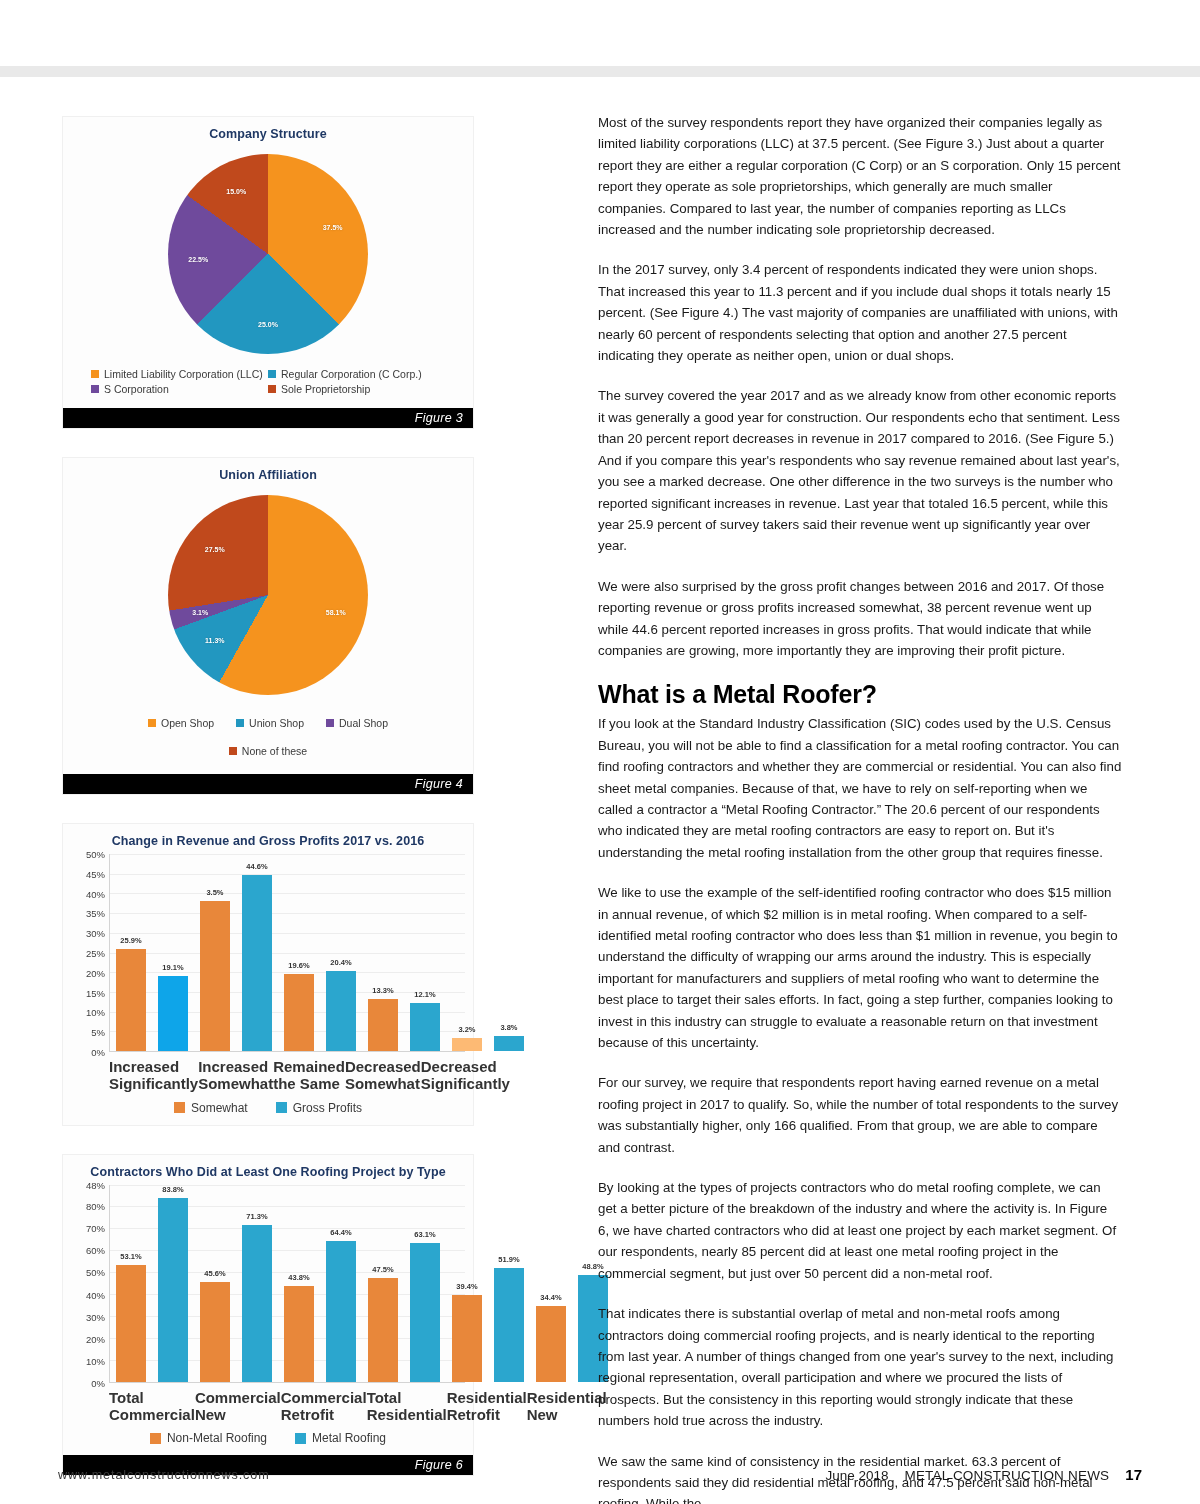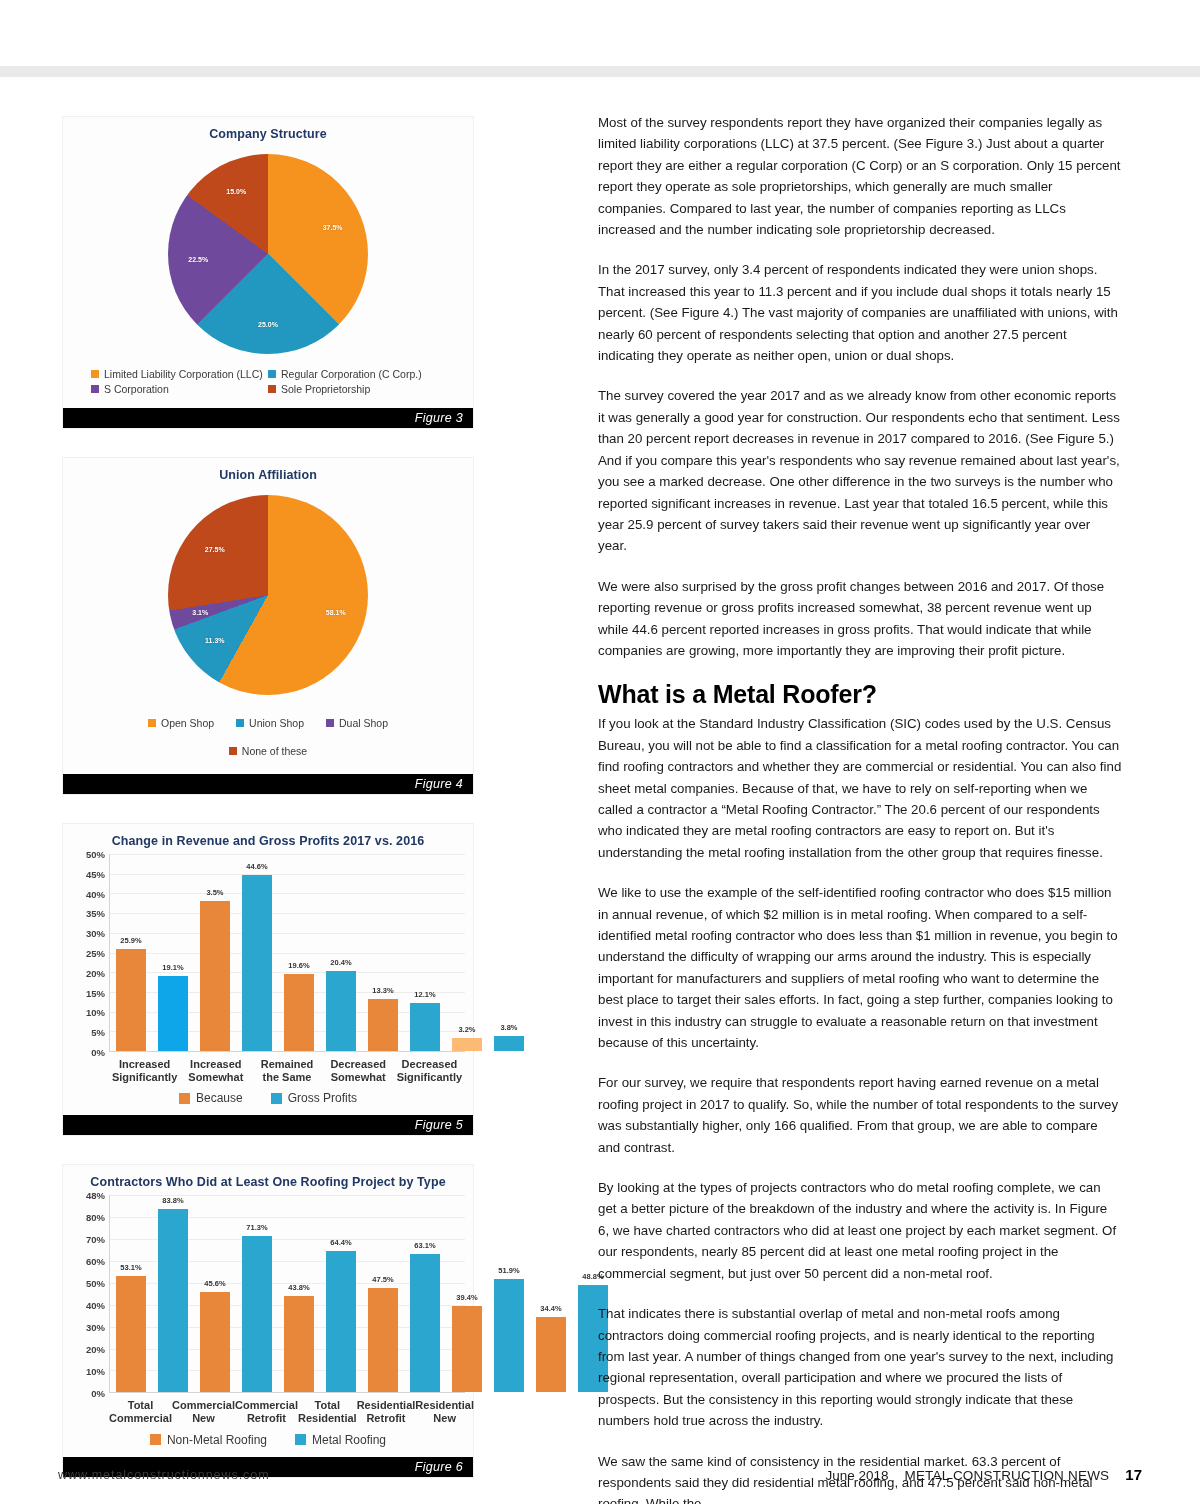--- a/index.html
+++ b/index.html
@@ -54,35 +54,35 @@
   .pie-legend.four-col { justify-content: center; padding-bottom: 9px; }
   .pie-legend.four-col .lg-item { width: auto; margin: 8px 11px; }
   .lg-item { display: flex; align-items: center; margin-bottom: 3px; }
   .lg-swatch { width: 8px; height: 8px; margin-right: 5px; flex: 0 0 auto; }
 
   
   .bar-area { position: relative; padding: 6px 8px 0 8px; }
   .plot { display: flex; height: 198px; }
   .yaxis {
     width: 38px; position: relative; flex: 0 0 auto;
-    font-size: 9.5px; font-weight: bold; color: #404040;
+    font-size: 9.5px; font-weight: normal; color: #404040;
   }
   .ytick { position: absolute; right: 4px; transform: translateY(-50%); }
   .plotbox { flex: 1 1 auto; position: relative; border-left: 1px solid #d4d4d4; border-bottom: 1px solid #d4d4d4; }
   .gridline { position: absolute; left: 0; right: 0; border-top: 1px solid #ededed; }
   .groups { position: absolute; left: 0; right: 0; bottom: 0; top: 0; display: flex; }
   .group { flex: 1 1 0; display: flex; align-items: flex-end; justify-content: center; position: relative; }
   .bar { width: 30px; margin: 0 6px; position: relative; }
   .bar-val {
     position: absolute; left: 50%; transform: translateX(-50%);
     top: -13px; font-size: 7.5px; font-weight: bold; color: #333; white-space: nowrap;
   }
   .xlabels { display: flex; padding-left: 38px; }
   .xlabel {
-    flex: 1 1 0; text-align: center; font-size: 11px; font-weight: bold;
+    flex: 1 1 0; font-size: 15px; font-weight: bold;
     color: #333; line-height: 1.15; padding-top: 6px;
   }
   .bar-legend {
     display: flex; justify-content: center; align-items: center;
     padding: 8px 0 10px 0; font-size: 12px; color: #3a3a3a;
   }
   .bar-legend .lg-item { margin: 0 14px; }
   .bar-legend .lg-swatch { width: 11px; height: 11px; margin-right: 6px; }
 
   
@@ -264,30 +264,27 @@
             <div class="xlabel">Increased Significantly</div>
             <div class="xlabel">Increased Somewhat</div>
             <div class="xlabel">Remained the Same</div>
             <div class="xlabel">Decreased Somewhat</div>
             <div class="xlabel">Decreased Significantly</div>
           </div>
       </div>
       <div class="bar-legend" id="blegend5">
           <div class="lg-item">
             <span class="lg-swatch" style="background: rgb(232, 135, 58);"></span>
-            <span>Because</span>
+            <span>Somewhat</span>
           </div>
           <div class="lg-item">
             <span class="lg-swatch" style="background: rgb(43, 166, 206);"></span>
             <span>Gross Profits</span>
           </div>
         </div>
-      <div class="fig-caption-bar">
-        <span>Figure 5</span>
-      </div>
     </div>
 
     <div class="figure">
       <div class="fig-title">Contractors Who Did at Least One Roofing Project by Type</div>
       <div class="bar-area">
         <div class="plot">
           <div class="yaxis" id="y6">
               <div class="ytick" style="top: 0%;">48%</div>
               <div class="ytick" style="top: 11.1111%;">80%</div>
               <div class="ytick" style="top: 22.2222%;">70%</div>

